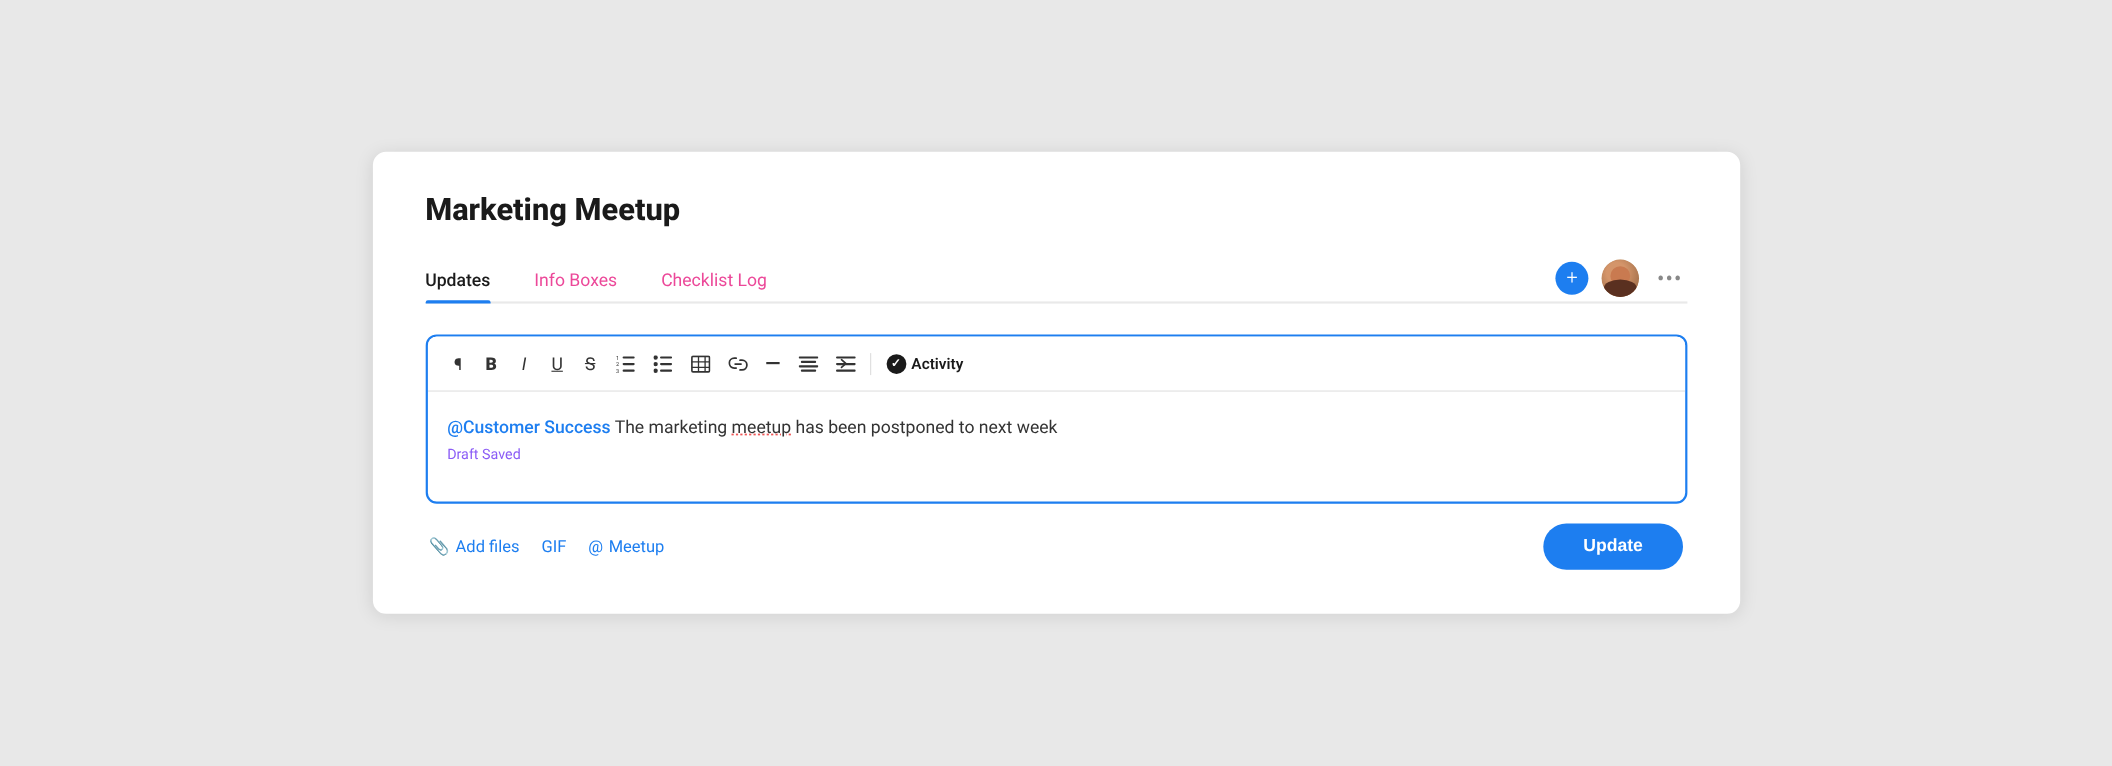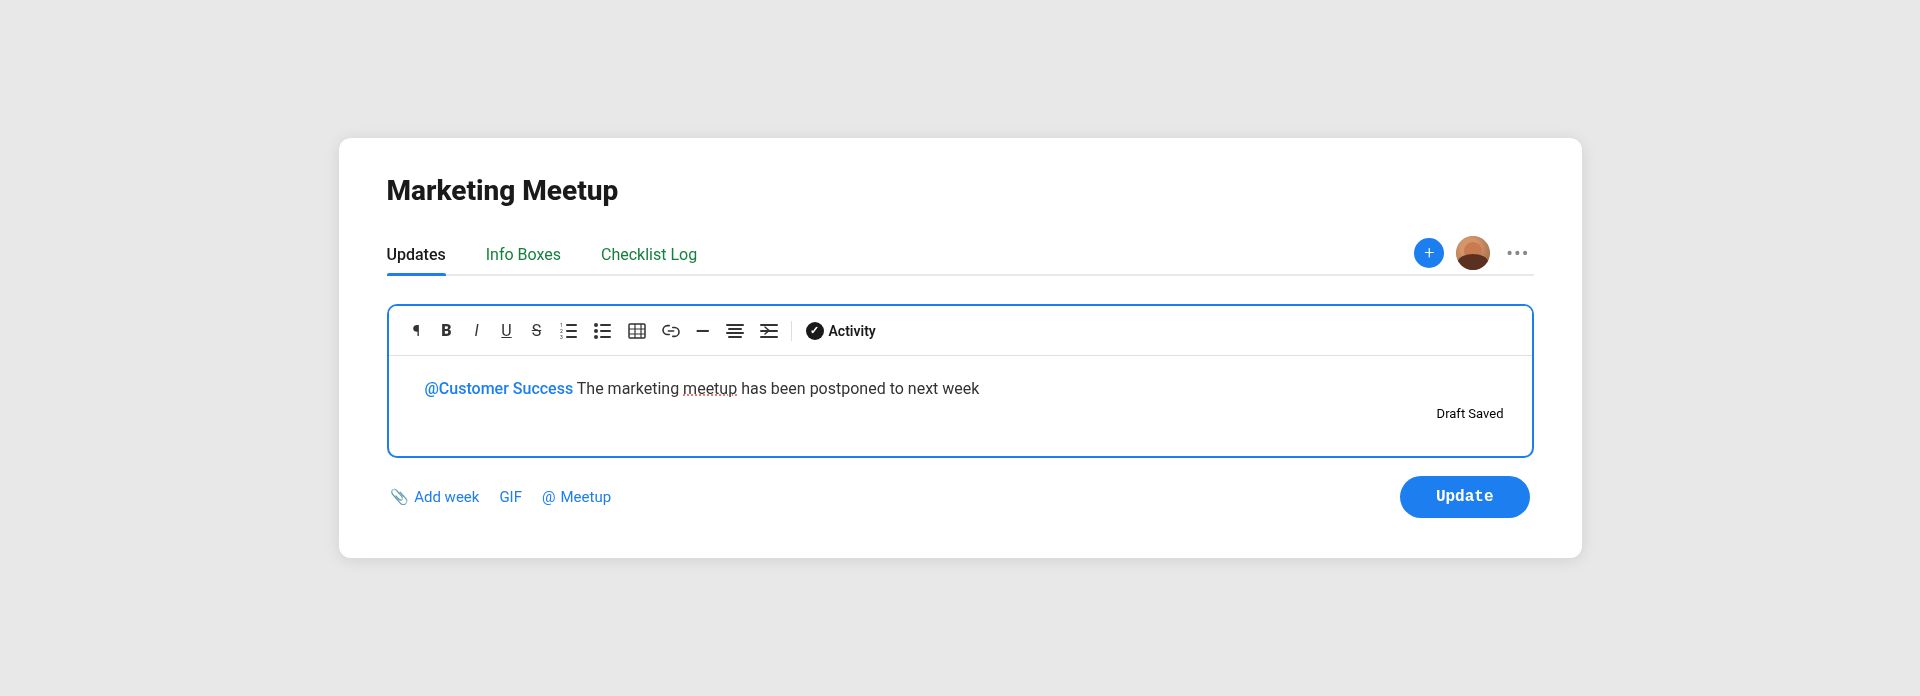--- a/index.html
+++ b/index.html
@@ -31,21 +31,21 @@
 
     .tabs-row {
       display: flex;
       border-bottom: 2px solid #e9e9e9;
       margin-bottom: 28px;
       position: relative;
     }
 
     .tab {
       font-size: 16px;
-      color: #15803d;
+      color: #ec4899;
       padding: 10px 0;
       margin-right: 40px;
       cursor: pointer;
       position: relative;
       user-select: none;
       background: none;
       border: none;
       font-family: inherit;
     }
 
@@ -205,41 +205,41 @@
       background: #1a1a1a;
       border-radius: 50%;
       display: flex;
       align-items: center;
       justify-content: center;
       color: white;
       font-size: 11px;
     }
 
     .editor-body {
-      padding: 20px 20px 14px 36px;
+      padding: 20px 20px 14px 18px;
       min-height: 100px;
       position: relative;
     }
 
     .editor-content {
       font-size: 16px;
       color: #333;
       line-height: 1.6;
       outline: none;
     }
 
     .mention {
       color: #1d7ef0;
       font-weight: 500;
     }
 
     .draft-saved {
-      text-align: right;
+      text-align: left;
       font-size: 13px;
-      color: #000000;
+      color: #8b5cf6;
       padding: 4px 8px 8px 0;
     }
 
     .bottom-bar {
       display: flex;
       align-items: center;
       justify-content: space-between;
       padding: 0 4px;
     }
 
@@ -263,21 +263,21 @@
 
     .update-btn {
       background: #1d7ef0;
       color: white;
       border: none;
       border-radius: 24px;
       padding: 12px 36px;
       font-size: 16px;
       font-weight: 600;
       cursor: pointer;
-      font-family: Liberation Mono, monospace;
+      font-family: Liberation Sans, sans-serif;
     }
 
     
     .squiggly {
       text-decoration: underline;
       text-decoration-style: dotted;
       text-decoration-color: #e55;
     }
   </style>
 </head>
@@ -372,21 +372,21 @@
         <span class="mention">@Customer Success</span><span> The marketing <span class="squiggly">meetup</span> has been postponed to next week</span>
       </div>
       <div class="draft-saved">Draft Saved</div>
     </div>
   </div>
 
   <div class="bottom-bar">
     <div class="bottom-actions">
       <button class="bottom-action-btn">
         <span style="font-size:15px;">📎</span>
-        <span>Add week</span>
+        <span>Add files</span>
       </button>
       <button class="bottom-action-btn">
         <span>GIF</span>
       </button>
       <button class="bottom-action-btn">
         <span style="font-size:15px;">@</span>
         <span>Meetup</span>
       </button>
     </div>
     <button class="update-btn">Update</button>

